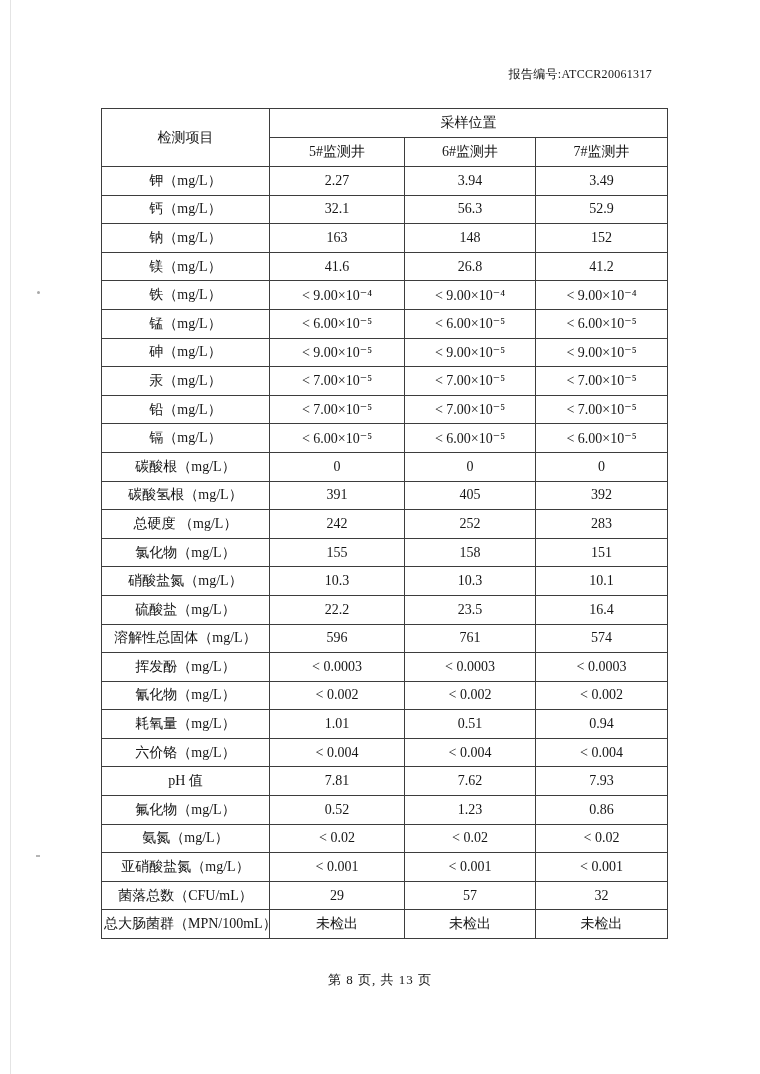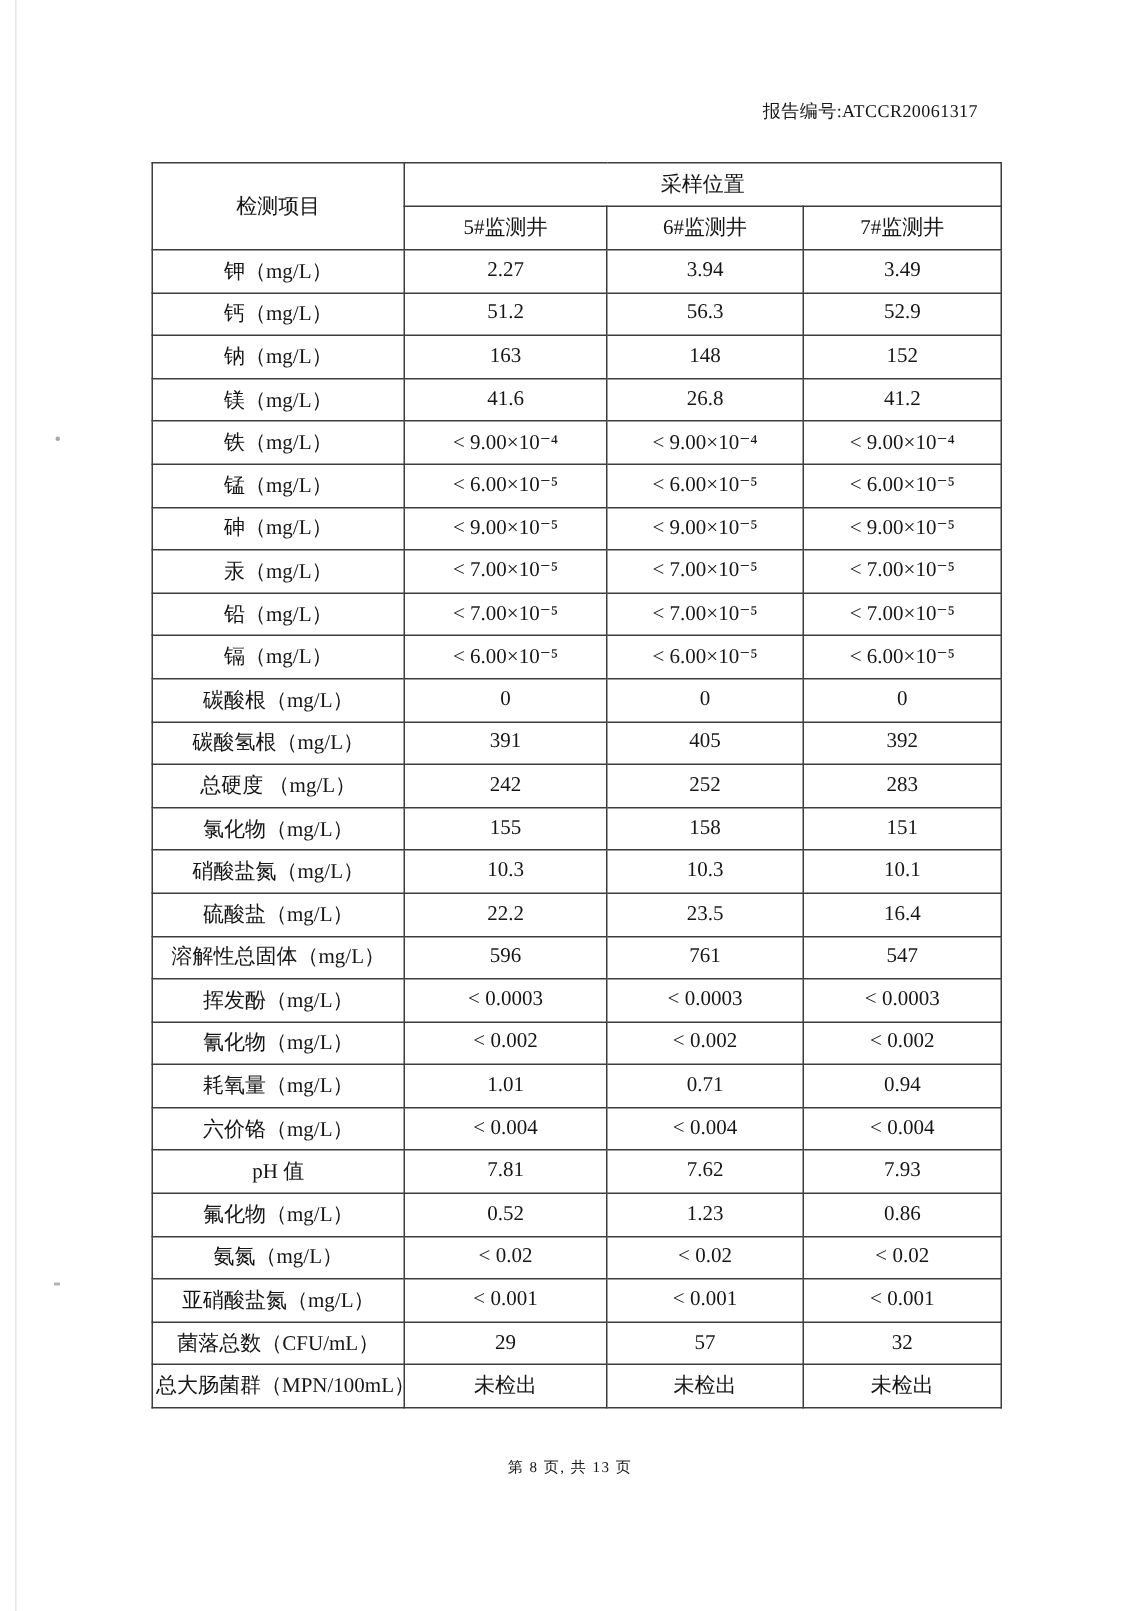--- a/index.html
+++ b/index.html
@@ -74,21 +74,21 @@
     white-space: nowrap;
   }
   .doc-table tr.hdr { height: 29px; }
   .doc-table tr.data-row { height: 28.6px; }
   .footer {
     position: absolute;
     top: 971px;
     left: 0;
     width: 760px;
     text-align: center;
-    font-size: 10px;
+    font-size: 13px;
     letter-spacing: 1px;
   }
 </style>
 </head>
 <body>
 
 <div class="scan-edge"></div>
 <div class="speck-1"></div>
 <div class="speck-2"></div>
 
@@ -112,21 +112,21 @@
       <th>7#监测井</th>
     </tr>
     <tr class="data-row">
       <td>钾（mg/L）</td>
       <td>2.27</td>
       <td>3.94</td>
       <td>3.49</td>
     </tr>
     <tr class="data-row">
       <td>钙（mg/L）</td>
-      <td>51.2</td>
+      <td>32.1</td>
       <td>56.3</td>
       <td>52.9</td>
     </tr>
     <tr class="data-row">
       <td>钠（mg/L）</td>
       <td>163</td>
       <td>148</td>
       <td>152</td>
     </tr>
     <tr class="data-row">
@@ -204,38 +204,38 @@
     <tr class="data-row">
       <td>硫酸盐（mg/L）</td>
       <td>22.2</td>
       <td>23.5</td>
       <td>16.4</td>
     </tr>
     <tr class="data-row">
       <td>溶解性总固体（mg/L）</td>
       <td>596</td>
       <td>761</td>
-      <td>547</td>
+      <td>574</td>
     </tr>
     <tr class="data-row">
       <td>挥发酚（mg/L）</td>
       <td>&lt; 0.0003</td>
       <td>&lt; 0.0003</td>
       <td>&lt; 0.0003</td>
     </tr>
     <tr class="data-row">
       <td>氰化物（mg/L）</td>
       <td>&lt; 0.002</td>
       <td>&lt; 0.002</td>
       <td>&lt; 0.002</td>
     </tr>
     <tr class="data-row">
       <td>耗氧量（mg/L）</td>
       <td>1.01</td>
-      <td>0.71</td>
+      <td>0.51</td>
       <td>0.94</td>
     </tr>
     <tr class="data-row">
       <td>六价铬（mg/L）</td>
       <td>&lt; 0.004</td>
       <td>&lt; 0.004</td>
       <td>&lt; 0.004</td>
     </tr>
     <tr class="data-row">
       <td>pH 值</td>

